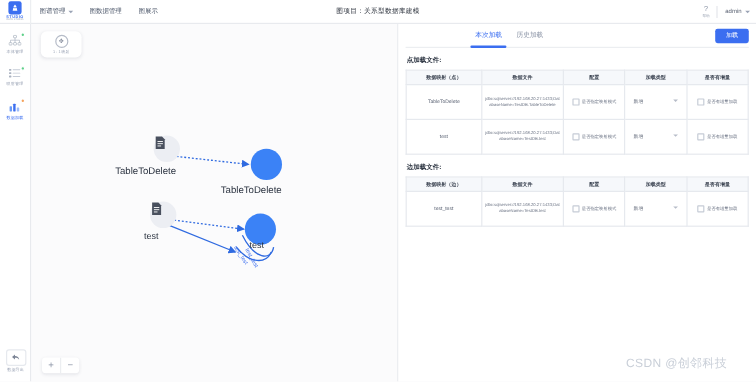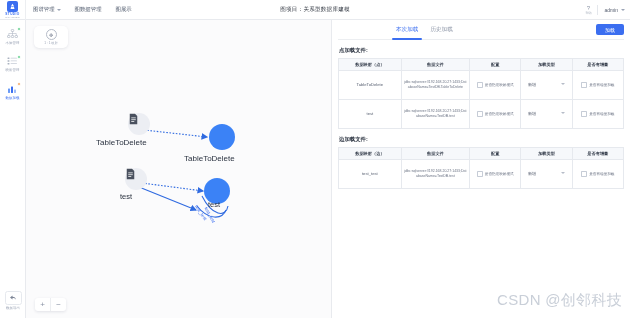--- a/index.html
+++ b/index.html
@@ -297,22 +297,22 @@
   }
   .select .sel-caret {
     width: 0; height: 0;
     border-left: 2px solid transparent;
     border-right: 2px solid transparent;
     border-top: 2.4px solid #b6bcc8;
   }
 
   .watermark {
     position: absolute;
-    right: 8px; bottom: 8px;
-    font-size: 15px;
+    right: 24px; bottom: 8px;
+    font-size: 10px;
     color: #c9cfd8;
     letter-spacing: .3px;
   }
 </style>
 </head>
 <body>
 
 <div class="app">
 
   <div class="header">

